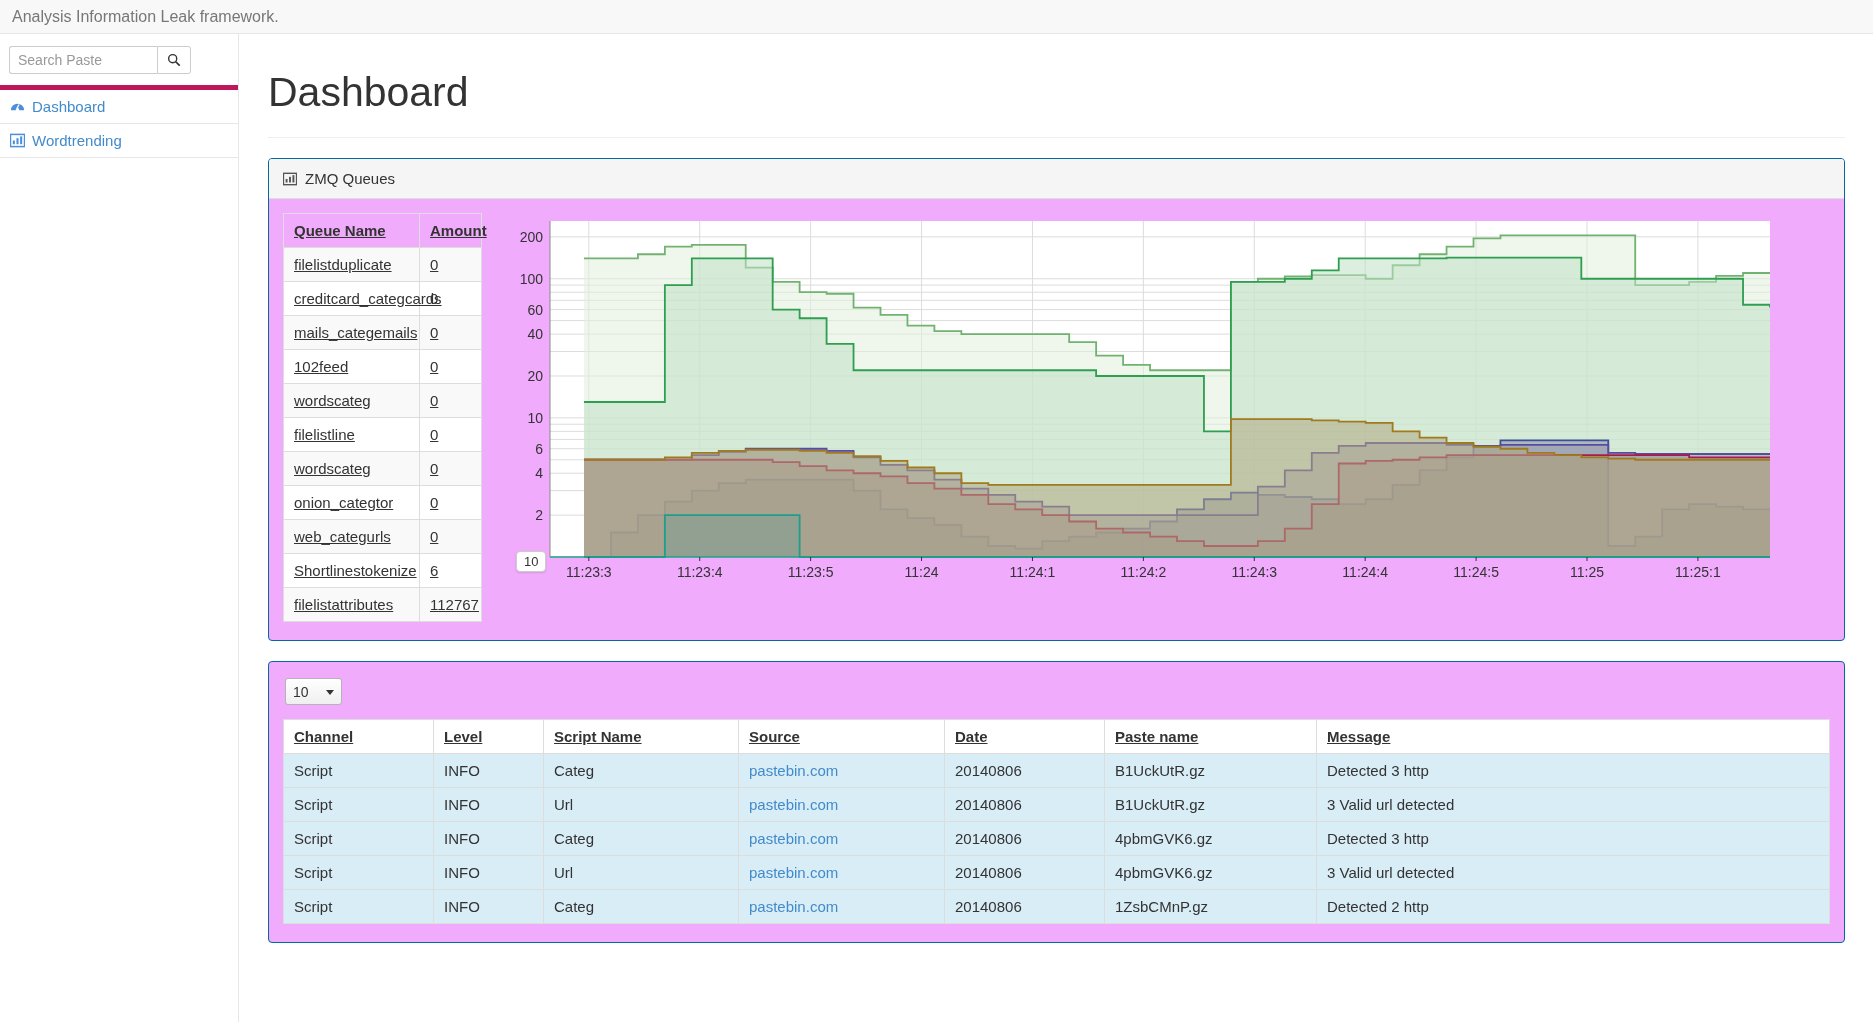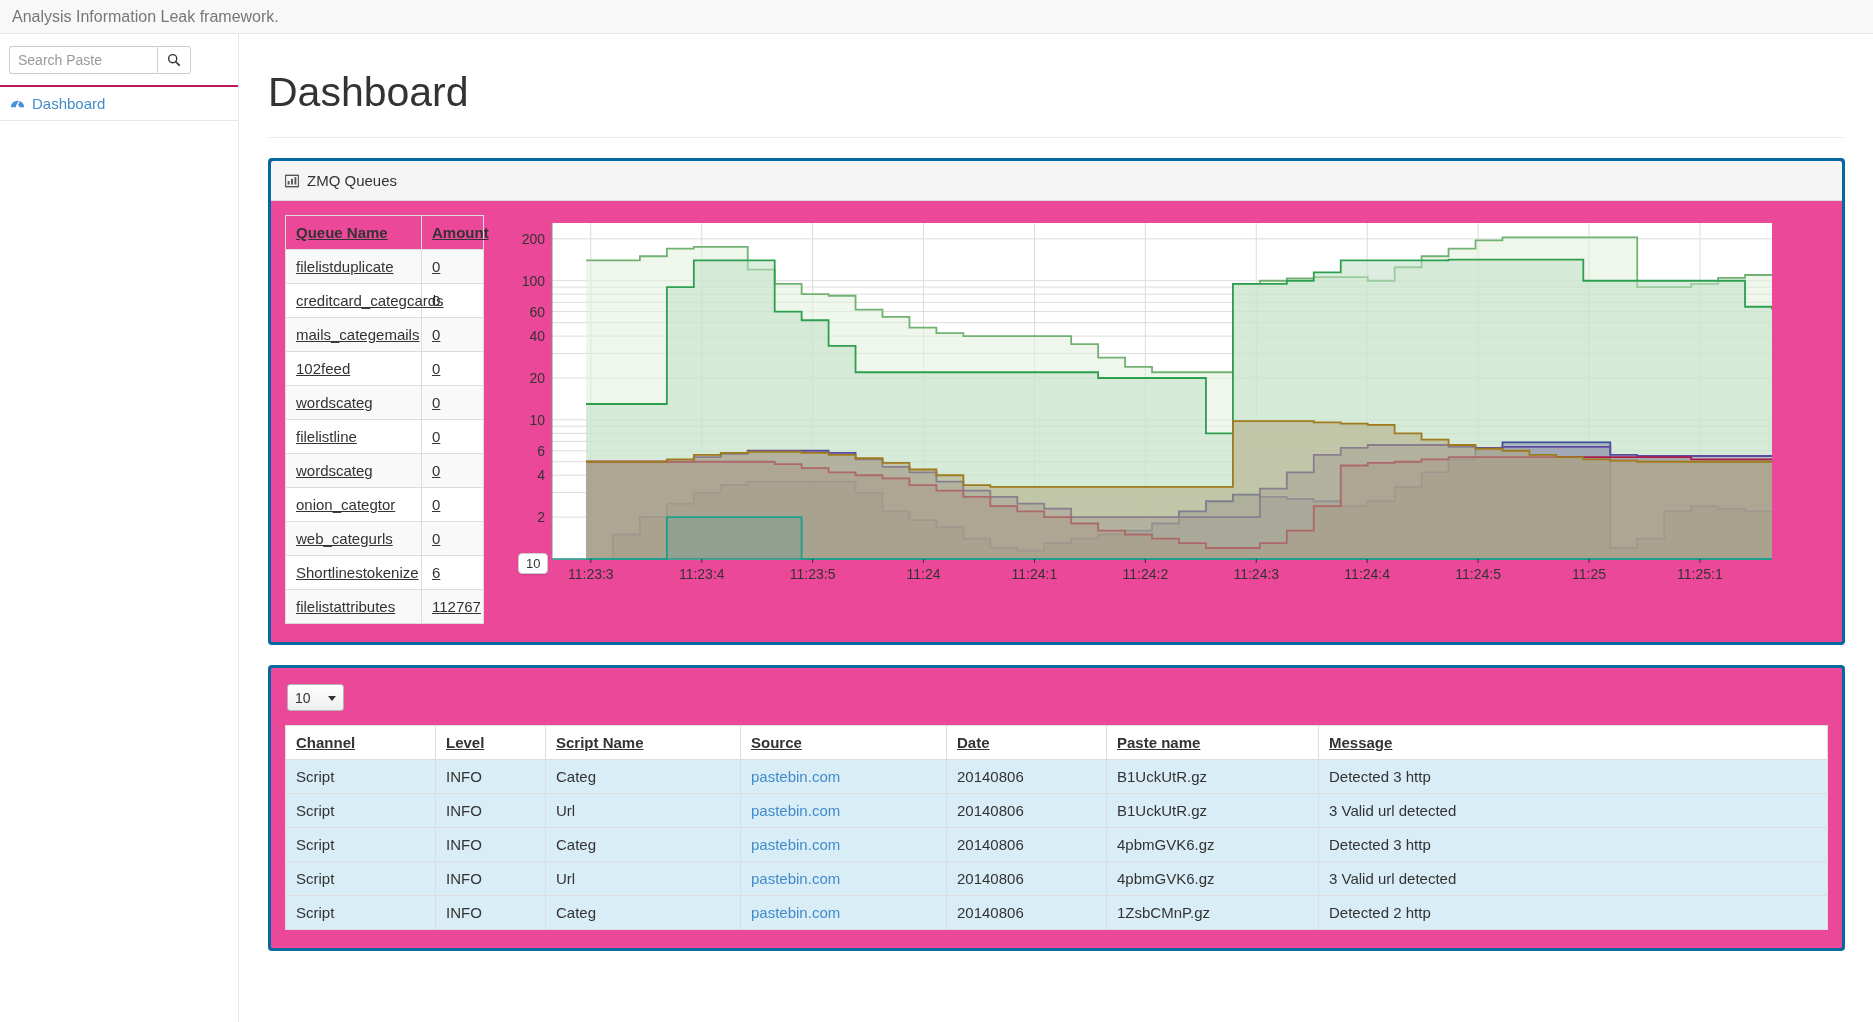--- a/index.html
+++ b/index.html
@@ -31,21 +31,21 @@
   
   #sidebar {
     position: absolute; left: 0; top: 34px;
     width: 239px; height: 988px;
     background: #ffffff;
     border-right: 1px solid #e7e7e7;
   }
   #search-wrap {
     display: flex;
     padding: 12px 10px 11px 9px;
-    border-bottom: 2px solid #be185d;
+    border-bottom: 5px solid #be185d;
   }
   #search-input {
     width: 148px; height: 28px;
     border: 1px solid #cccccc;
     border-right: none;
     border-radius: 3px 0 0 3px;
     padding: 3px 8px;
     font-size: 14px;
     color: #555;
     font-family: "Liberation Sans", sans-serif;
@@ -94,23 +94,23 @@
     line-height: 1.1;
   }
   #title-rule {
     margin: 22px 12px 0 12px;
     border: none;
     border-top: 1px solid #eeeeee;
   }
 
   .panel {
     margin: 20px 12px 0 12px;
-    border: 3px solid #0369a1;
+    border: 1px solid #0369a1;
     border-radius: 4px;
-    background: #ec4899;
+    background: #f0abfc;
   }
   .panel-heading {
     height: 40px;
     background: #f5f5f5;
     border-bottom: 1px solid #dddddd;
     border-radius: 3px 3px 0 0;
     display: flex; align-items: center;
     padding: 0 14px;
     color: #333333;
     font-size: 15px;
@@ -223,20 +223,31 @@
     <span class="nav-icon">
       <svg width="15" height="15" viewBox="0 0 16 16">
         <path d="M1 12 A7 7 0 0 1 15 12 Z" fill="#4a90d9"></path>
         <circle cx="8" cy="11.6" r="1.9" fill="#ffffff"></circle>
         <rect x="7.3" y="5.5" width="1.4" height="5" fill="#ffffff" transform="rotate(28 8 9)"></rect>
       </svg>
     </span>
     <span>Dashboard</span>
   </a>
 
+  <a class="nav-item">
+    <span class="nav-icon">
+      <svg width="15" height="15" viewBox="0 0 16 16">
+        <rect x="0.5" y="1.5" width="15" height="13" fill="none" stroke="#4a90d9" stroke-width="1.6"></rect>
+        <rect x="3" y="8" width="2.2" height="4" fill="#4a90d9"></rect>
+        <rect x="6.9" y="5.5" width="2.2" height="6.5" fill="#4a90d9"></rect>
+        <rect x="10.8" y="3.6" width="2.2" height="8.4" fill="#4a90d9"></rect>
+      </svg>
+    </span>
+    <span>Wordtrending</span>
+  </a>
 </div>
 
 <div id="main">
 
   <h1 id="page-title">Dashboard</h1>
   <hr id="title-rule">
 
   <div class="panel">
     <div class="panel-heading">
       <span class="ph-icon">

